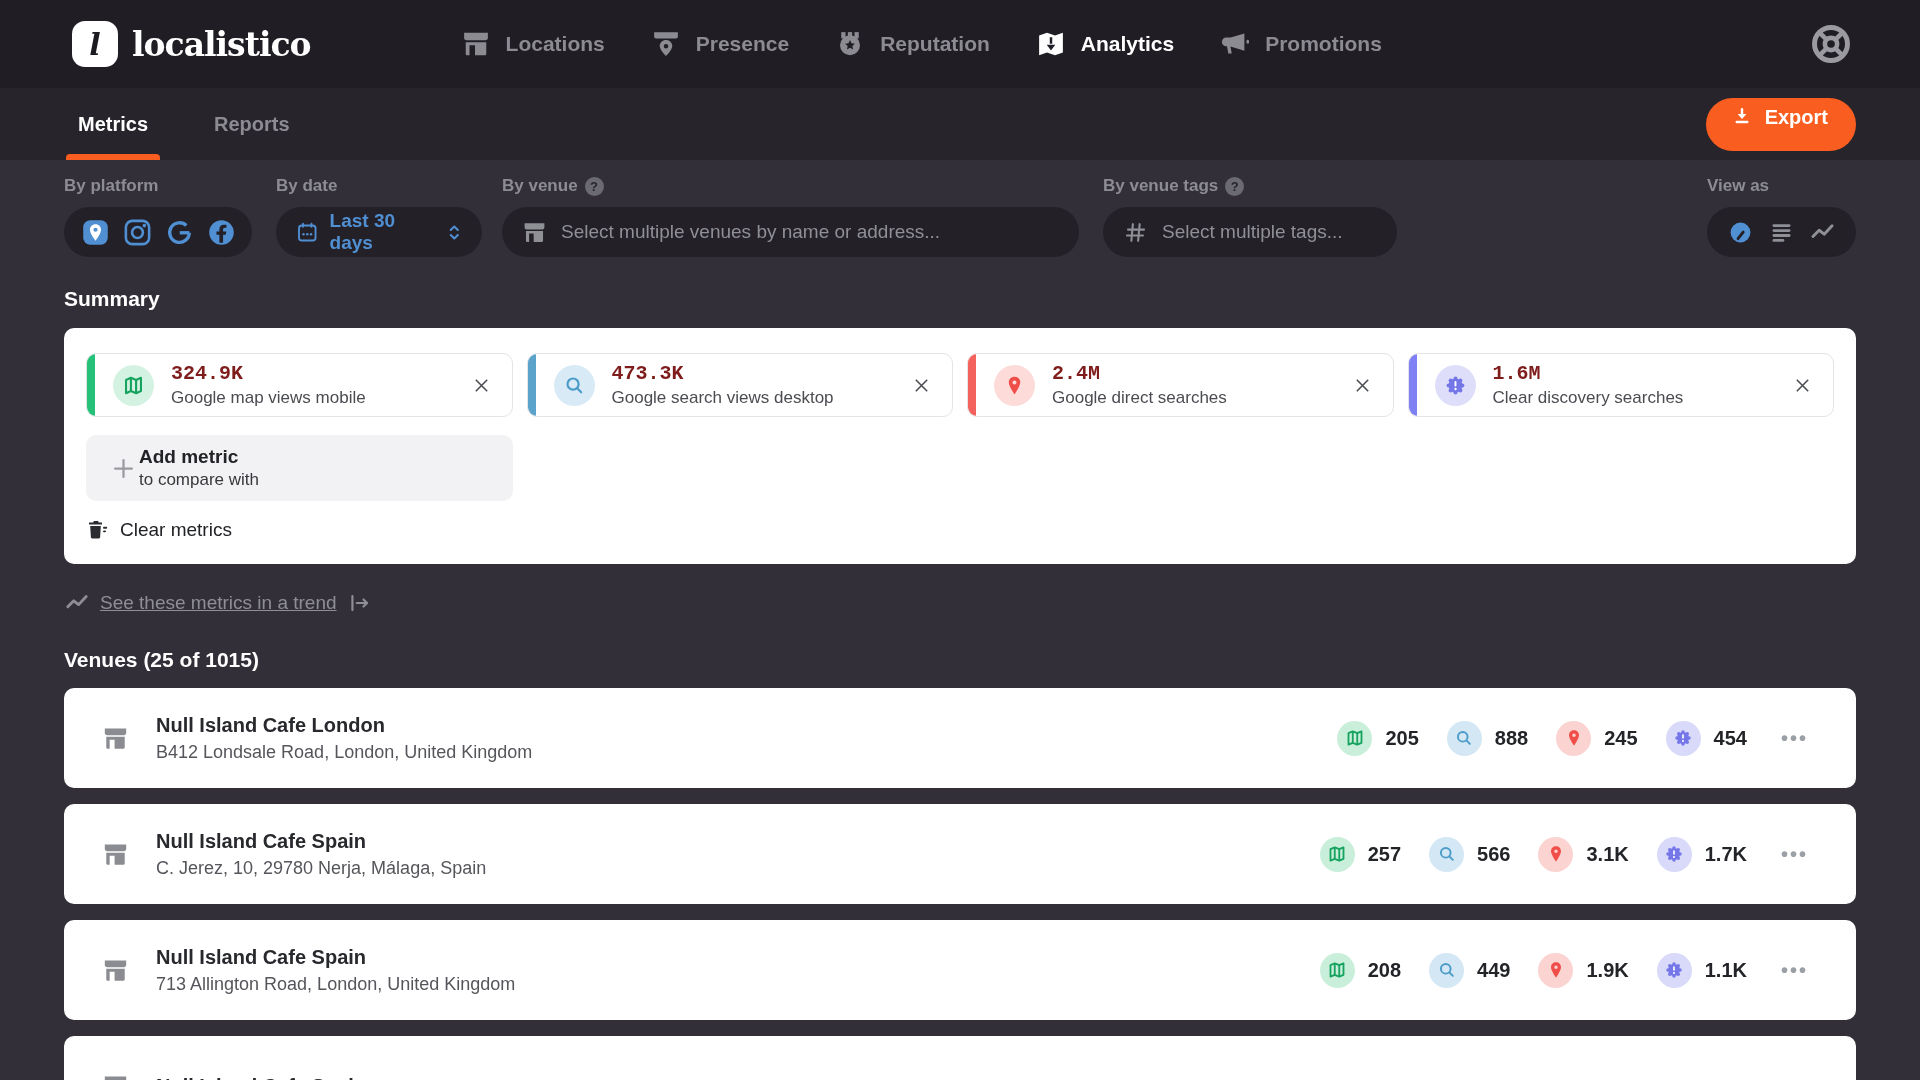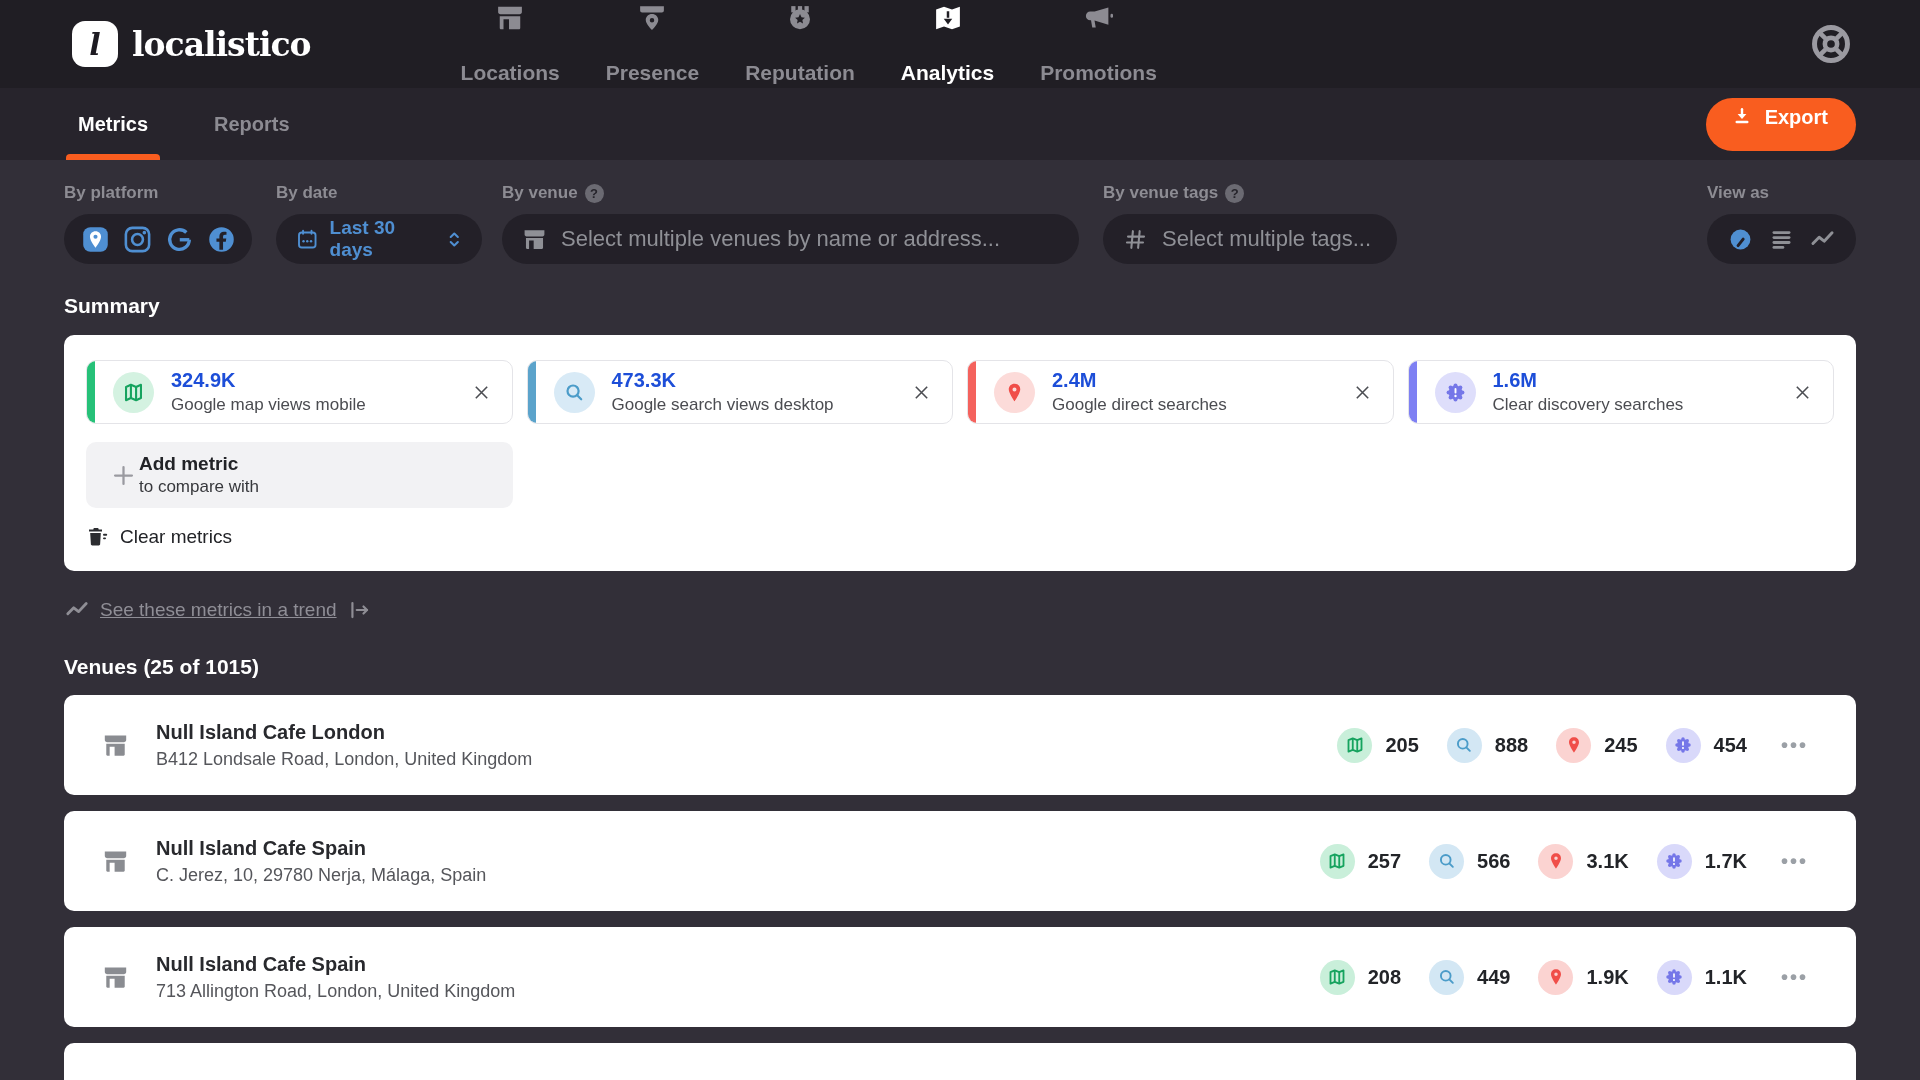--- a/index.html
+++ b/index.html
@@ -9,22 +9,22 @@
   
   .topbar { height:88px; background:#201e24; display:flex; align-items:center; }
   .logo-group { display:flex; align-items:center; margin-left:72px; }
   .logo-mark { width:46px; height:46px; background:#ffffff; border-radius:13px;
     display:flex; align-items:center; justify-content:center;
     font-family:"DejaVu Serif", serif; font-style:italic; font-weight:bold;
     font-size:30px; color:#1d1b22; }
   .logo-text { margin-left:14px; color:#ffffff; font-family:"DejaVu Serif", serif;
     font-weight:bold; font-size:33px; letter-spacing:-1px;text-align:right; }
   .nav { display:flex; align-items:center; margin-left:150px; gap:46px; }
-  .nav-item { display:flex; align-items:center; gap:28px; color:#8c8b92;
-    font-size:21px; font-weight:700; cursor:pointer;flex-direction:column; }
+  .nav-item { display:flex; align-items:center; gap:15px; color:#8c8b92;
+    font-size:21px; font-weight:700; cursor:pointer; }
   .nav-item svg { width:30px; height:30px; fill:#8c8b92; }
   .nav-item.active { color:#ffffff; }
   .nav-item.active svg { fill:#ffffff; }
   .help-btn { margin-left:auto; margin-right:66px; color:#9b9aa1; cursor:pointer; line-height:0; }
   .help-btn svg { width:46px; height:46px; }
 
   
   .tabbar { height:72px; background:#27242c; display:flex; align-items:center; position:relative; }
   .tabs { display:flex; margin-left:66px; gap:42px; height:100%; align-items:center; }
   .tab { position:relative; height:100%; display:flex; align-items:center;
@@ -36,36 +36,36 @@
     border:none; border-radius:27px; height:53px; padding:0 28px 14px 24px;
     display:flex; align-items:center; gap:11px; font-size:20px; font-weight:700;
     font-family:"Liberation Sans", sans-serif; cursor:pointer; }
   .export-btn svg { width:24px; height:24px; fill:#ffffff; }
 
   
   .content { padding:0 64px; }
 
   
   .filter-row { display:flex; margin-top:16px; }
-  .f-col { display:flex; flex-direction:column;margin-top:7px; }
+  .f-col { display:flex; flex-direction:column; }
   .f-label { color:#8d8c93; font-size:17px; font-weight:700; margin-bottom:11px;
     display:flex; align-items:center; gap:7px; }
   .q-circle { width:19px; height:19px; border-radius:50%; background:#6b6a72; color:#26242b;
     font-size:13px; font-weight:700; display:inline-flex; align-items:center; justify-content:center; }
   .pill { height:50px; background:#232028; border-radius:25px; display:flex;
     align-items:center; }
   .platform-pill { width:188px; justify-content:center; gap:11px; }
   .platform-pill svg { width:31px; height:31px; cursor:pointer; }
   .date-pill { width:206px; padding:0 16px 0 20px; gap:11px; color:#4f8fd2;
     font-size:19px; font-weight:700; cursor:pointer; }
   .date-pill svg { width:25px; height:25px; }
   .input-pill { padding:0 20px; gap:14px; }
   .input-pill svg { width:25px; height:25px; fill:#8f9096; flex:1 0 auto; max-width:25px; }
   .input-pill input { background:transparent; border:none; outline:none; flex:1;
-    color:#cfcfd4; font-size:22px; font-family:"Liberation Sans", sans-serif; }
+    color:#cfcfd4; font-size:19px; font-family:"Liberation Sans", sans-serif; }
   .input-pill input::placeholder { color:#8f9096; opacity:1; }
   .venue-pill { width:577px; }
   .tags-pill { width:294px; }
   .viewas-pill { width:149px; justify-content:space-between; padding:0 20px; }
   .viewas-pill svg { width:27px; height:27px; cursor:pointer; }
   .m-24 { margin-left:24px; } .m-20 { margin-left:20px; }
   .m-auto { margin-left:auto; }
 
   
   .section-title { color:#ffffff; font-size:21px; font-weight:700; }
@@ -82,21 +82,21 @@
   .chip.c-red::before   { background:#f4625d; }
   .chip.c-purple::before{ background:#7e80f3; }
   .chip-icon { width:41px; height:41px; border-radius:50%; display:flex;
     align-items:center; justify-content:center; flex:0 0 auto; }
   .chip.c-green  .chip-icon { background:#d4f2e1; }
   .chip.c-blue   .chip-icon { background:#d8eaf6; }
   .chip.c-red    .chip-icon { background:#fcdbd9; }
   .chip.c-purple .chip-icon { background:#dedefb; }
   .chip-icon svg { width:23px; height:23px; }
   .chip-text { margin-left:17px; }
-  .chip-value { font-size:20px; font-weight:700; color:#1d4ed8; }
+  .chip-value { font-size:20px; font-weight:700; color:#7f1d1d;font-family:Liberation Mono, monospace; }
   .chip-label { font-size:17px; color:#4b4c51; margin-top:3px; }
   .chip-close { margin-left:auto; margin-right:20px; cursor:pointer; line-height:0; }
   .chip-close svg { width:21px; height:21px; stroke:#4b4d52; }
 
   .add-metric { margin-top:18px; width:calc((100% - 42px)/4); height:66px;
     background:#f2f2f4; border-radius:10px; display:flex; align-items:center;
     padding-left:24px; cursor:pointer; }
   .add-metric svg { width:27px; height:27px; }
   .add-text { margin-left:2px; }
   .add-title { font-size:19px; font-weight:700; color:#222327; }

